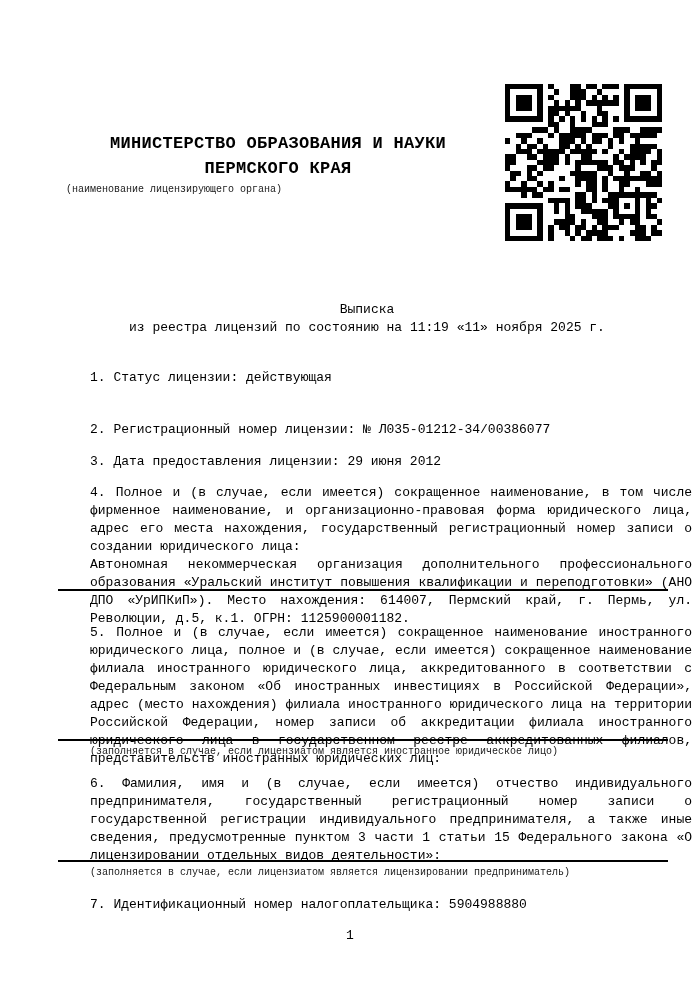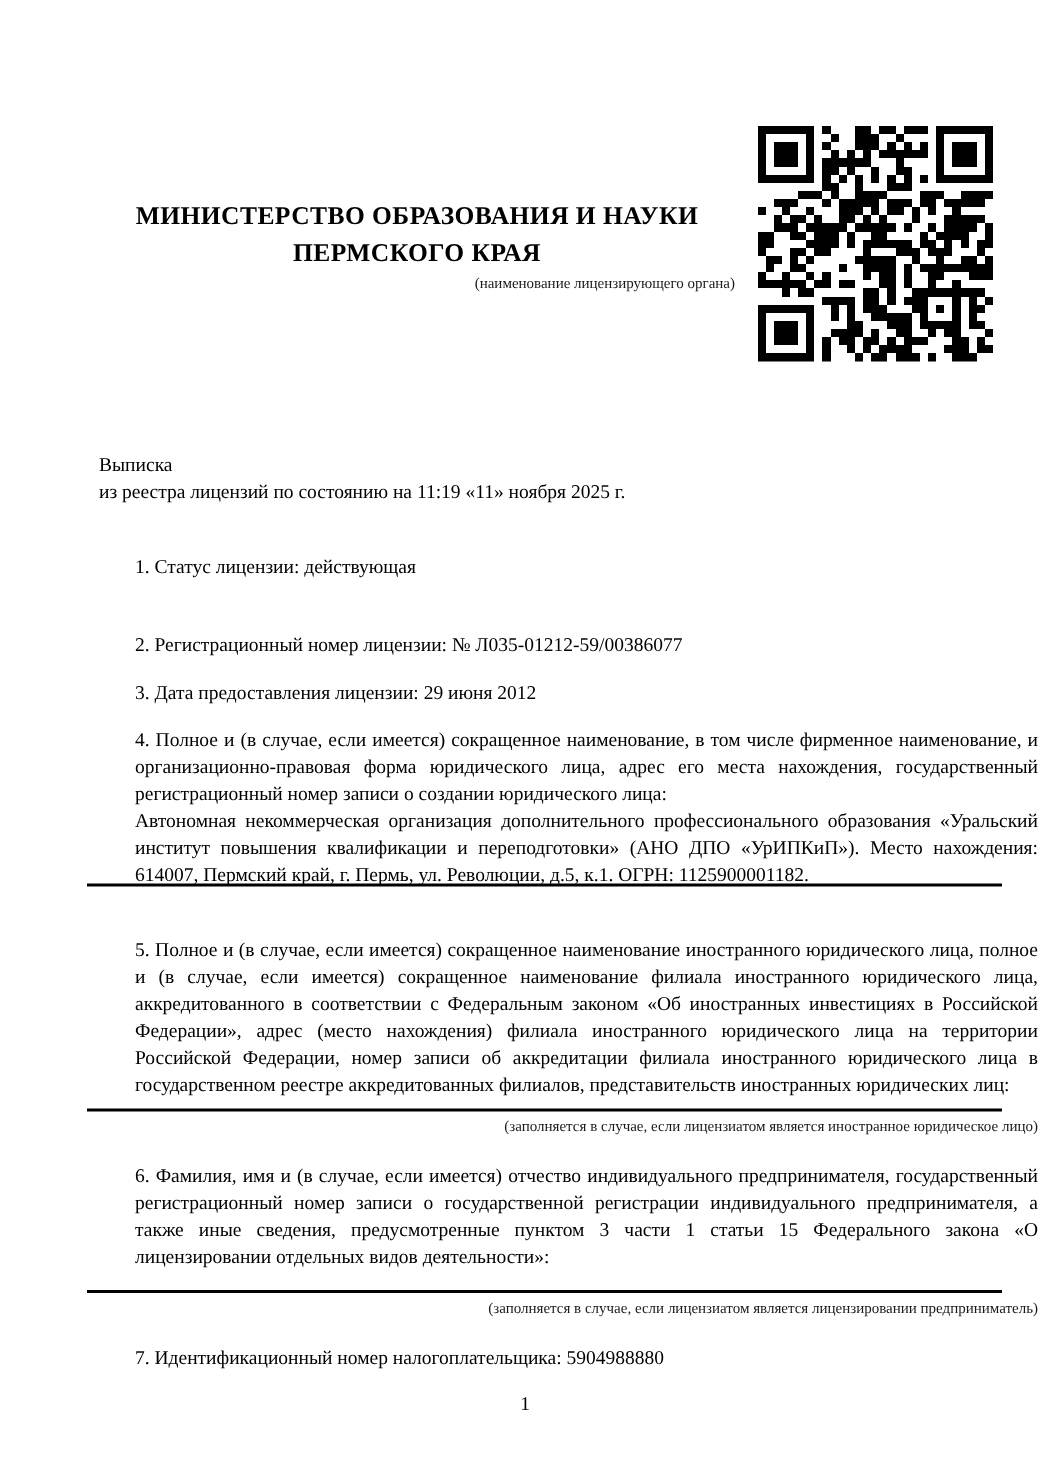--- a/index.html
+++ b/index.html
@@ -2,39 +2,39 @@
 <html><head>
 <meta charset="utf-8">
 <style>
   html, body { margin: 0; padding: 0; background: #ffffff; }
   .page {
     position: relative;
     width: 700px;
     height: 989px;
     background: #ffffff;
     color: #000000;
-    font-family: Liberation Serif, serif;
+    font-family: Liberation Mono, monospace;
     overflow: hidden;
   }
   .abs { position: absolute; }
   .body-text { font-size: 13px; line-height: 18px; }
   .para { text-align: justify; }
-  .cap { font-size: 10px; line-height: 13px; text-align: right; color: #1a1a1a; }
+  .cap { font-size: 10px; line-height: 13px; text-align: left; color: #1a1a1a; }
   .rule { background: #000000; height: 2px; }
   .header-text {
     left: 66px; top: 131px; width: 424px;
     text-align: center;
     font-weight: bold;
     font-size: 17px;
     line-height: 25px;
     letter-spacing: 0.3px;
   }
   .header-text .cap { font-weight: normal; letter-spacing: 0; margin-top: 2px; }
   .qr { left: 505px; top: 84px; width: 157px; height: 157px; }
-  .doc-title { left: 66px; top: 301px; width: 602px; text-align: left; }
+  .doc-title { left: 66px; top: 301px; width: 602px; text-align: center; }
   .page-number { left: 0; top: 928px; width: 700px; text-align: center; font-size: 13px; }
   .item { left: 66px; width: 602px; margin-left: 24px; }
   .rule-full { left: 58px; width: 610px; }
 </style>
 </head>
 <body>
 
 <div class="page">
 
   <div class="abs header-text">
@@ -497,21 +497,21 @@
       <rect x="26" y="28" width="1" height="1"></rect>
     </svg>
 
   <div class="abs doc-title body-text">
     <div>Выписка</div>
     <div>из реестра лицензий по состоянию на 11:19 «11» ноября 2025 г.</div>
   </div>
 
   <div class="abs item body-text" style="top:369px">1. Статус лицензии: действующая</div>
 
-  <div class="abs item body-text" style="top:421px">2. Регистрационный номер лицензии: № Л035-01212-59/00386077</div>
+  <div class="abs item body-text" style="top:421px">2. Регистрационный номер лицензии: № Л035-01212-34/00386077</div>
 
   <div class="abs item body-text" style="top:453px">3. Дата предоставления лицензии: 29 июня 2012</div>
 
   <div class="abs item body-text" style="top:484px">
     <div class="para">4. Полное и (в случае, если имеется) сокращенное наименование, в том числе фирменное наименование, и организационно-правовая форма юридического лица, адрес его места нахождения, государственный регистрационный номер записи о создании юридического лица:</div>
     <div class="para">Автономная некоммерческая организация дополнительного профессионального образования «Уральский институт повышения квалификации и переподготовки» (АНО ДПО «УрИПКиП»). Место нахождения: 614007, Пермский край, г. Пермь, ул. Революции, д.5, к.1. ОГРН: 1125900001182.</div>
   </div>
   <div class="abs rule rule-full" style="top:589px"></div>
 
   <div class="abs item body-text para" style="top:624px">5. Полное и (в случае, если имеется) сокращенное наименование иностранного юридического лица, полное и (в случае, если имеется) сокращенное наименование филиала иностранного юридического лица, аккредитованного в соответствии с Федеральным законом «Об иностранных инвестициях в Российской Федерации», адрес (место нахождения) филиала иностранного юридического лица на территории Российской Федерации, номер записи об аккредитации филиала иностранного юридического лица в государственном реестре аккредитованных филиалов, представительств иностранных юридических лиц:</div>

